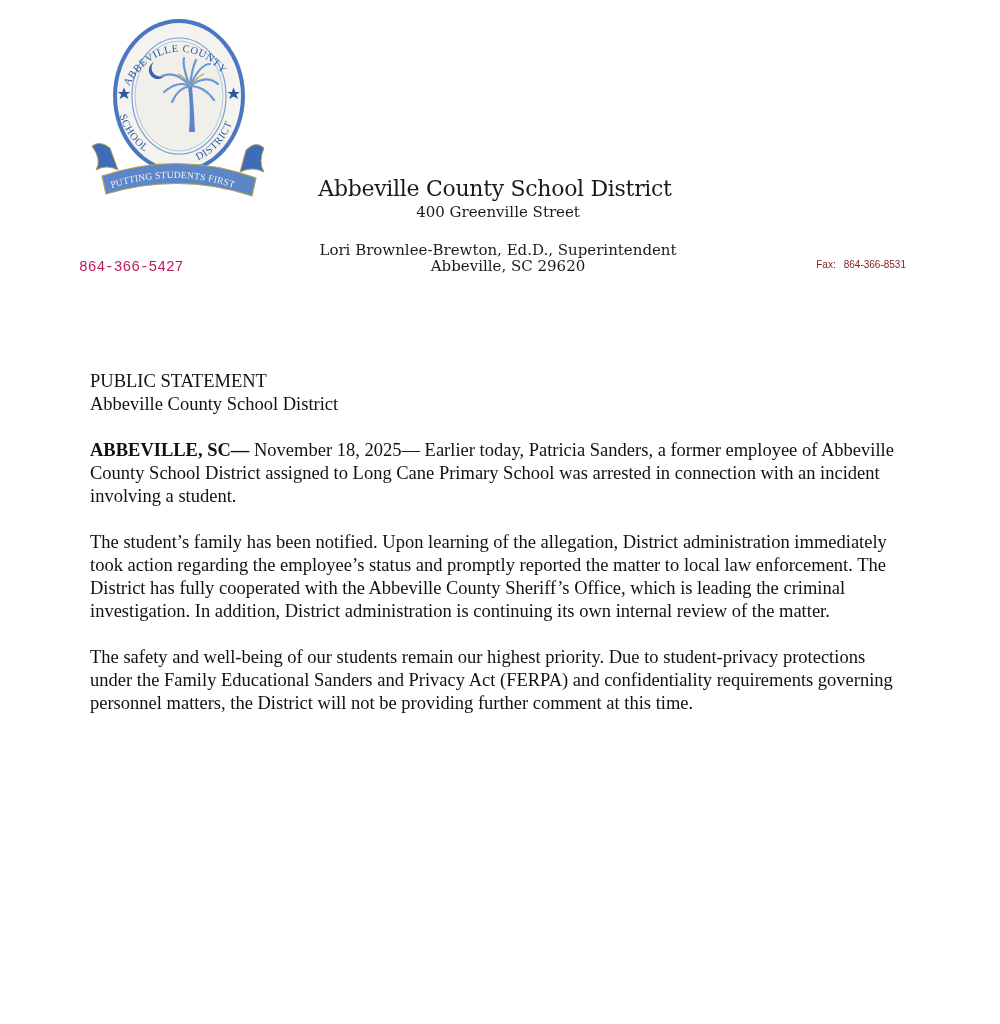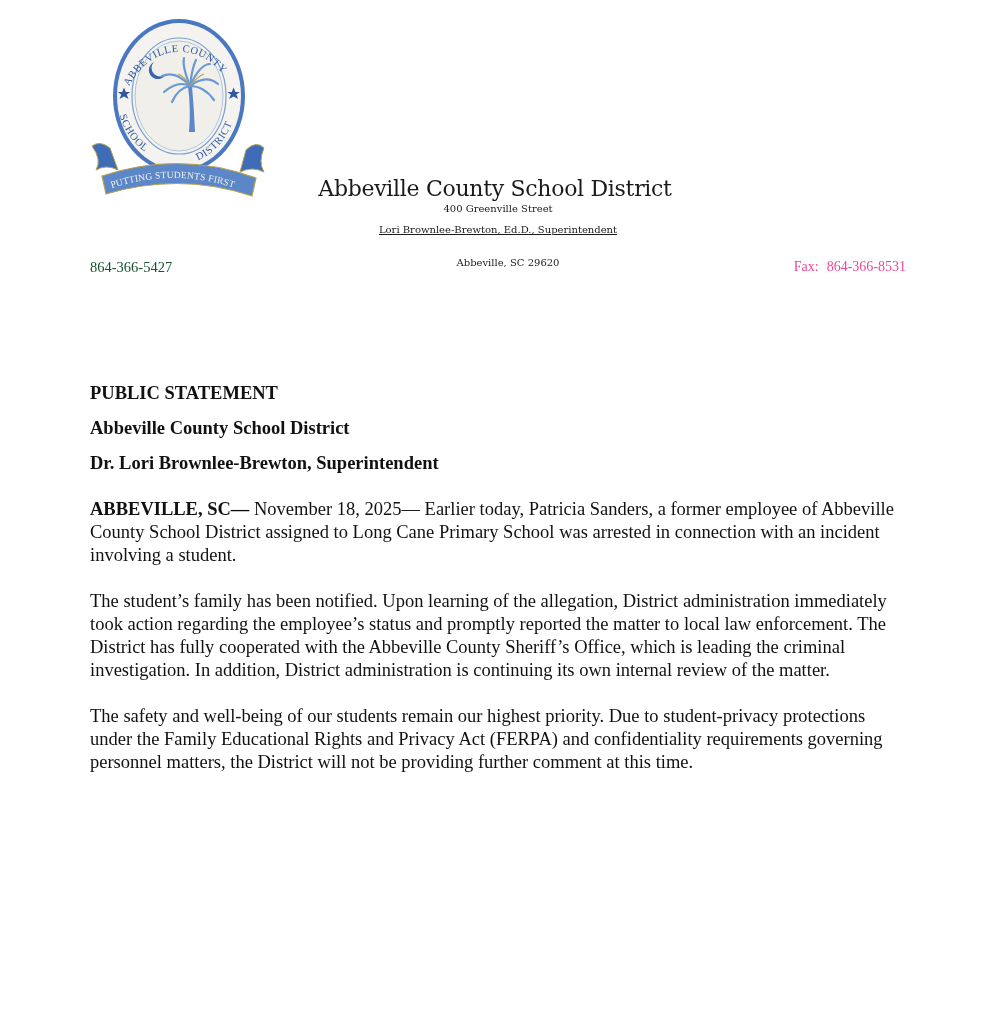--- a/index.html
+++ b/index.html
@@ -1,28 +1,28 @@
 <!DOCTYPE html>
 <html><head>
 <meta charset="utf-8">
 <style>
   html, body { margin: 0; padding: 0; background: #ffffff; }
   body { width: 1000px; height: 1024px; position: relative; overflow: hidden; color: #111; }
   .logo { position: absolute; left: 88px; top: 14px; width: 184px; height: 190px; }
   .letterhead { position: absolute; left: 0; width: 1000px; text-align: center; font-family: "DejaVu Serif", serif; color: #1a1a1a; }
   .lh-title { top: 176px; left: 0; width: 990px; font-size: 22px; font-family: "DejaVu Serif", serif; letter-spacing: -0.3px; }
-  .lh-line { font-size: 10px; }
+  .lh-line { font-size: 15px; }
   .lh-addr1 { top: 203px; left: 0; width: 996px; }
   .lh-addr2 { top: 222px; left: 10px; width: 996px; margin-top: 35px; }
-  .lh-supt { top: 224px; left: 0; width: 996px; text-decoration: underline; }
-  .phone { position: absolute; top: 259px; left: 90px; font-family: Liberation Serif, serif; font-size: 14.5px; color: #14532d; }
-  .fax { position: absolute; top: 259px; right: 94px; font-family: Liberation Serif, serif; font-size: 14px; color: #ec4899; }
+  .lh-supt { top: 241px; left: 0; width: 996px; }
+  .phone { position: absolute; top: 259px; left: 79px; font-family: Liberation Mono, monospace; font-size: 14.5px; color: #be185d; }
+  .fax { position: absolute; top: 259px; right: 94px; font-family: Liberation Sans, sans-serif; font-size: 10px; color: #7f1d1d; }
   .fax .lbl { margin-right: 8px; }
   .statement { position: absolute; left: 90px; top: 370px; width: 820px; font-family: "Liberation Serif", serif; font-size: 18.5px; line-height: 23px; color: #111; }
-  .hdr-line { font-weight: bold; display: block; margin-top: 12px; }
+  .hdr-line { font-weight: normal; display: block; }
   .para { margin: 23px 0 0 0; }
   .dateline { font-weight: bold; font-family: Liberation Serif, serif; }
   .date-it { }
 </style>
 </head>
 <body>
 
 <div class="logo">
   <svg width="184" height="190" viewBox="0 0 184 190">
     <defs>
@@ -84,20 +84,19 @@
 <div class="letterhead lh-line lh-supt">Lori Brownlee-Brewton, Ed.D., Superintendent</div>
 
 <div class="phone">864-366-5427</div>
 <div class="fax">
   <span class="lbl">Fax:</span><span>864-366-8531</span>
 </div>
 
 <div class="statement">
   <span class="hdr-line">PUBLIC STATEMENT</span>
   <span class="hdr-line">Abbeville County School District</span>
-  <span class="hdr-line">Dr. Lori Brownlee-Brewton, Superintendent</span>
 
   <p class="para"><span class="dateline">ABBEVILLE, SC—</span><span class="date-it"> November 18, 2025—</span><span> Earlier today, Patricia Sanders, a former employee of Abbeville County School District assigned to Long Cane Primary School was arrested in connection with an incident involving a student.</span></p>
 
   <p class="para">The student’s family has been notified. Upon learning of the allegation, District administration immediately took action regarding the employee’s status and promptly reported the matter to local law enforcement. The District has fully cooperated with the Abbeville County Sheriff’s Office, which is leading the criminal investigation. In addition, District administration is continuing its own internal review of the matter.</p>
 
-  <p class="para">The safety and well-being of our students remain our highest priority. Due to student-privacy protections under the Family Educational Rights and Privacy Act (FERPA) and confidentiality requirements governing personnel matters, the District will not be providing further comment at this time.</p>
+  <p class="para">The safety and well-being of our students remain our highest priority. Due to student-privacy protections under the Family Educational Sanders and Privacy Act (FERPA) and confidentiality requirements governing personnel matters, the District will not be providing further comment at this time.</p>
 </div>
 
 </body></html>

